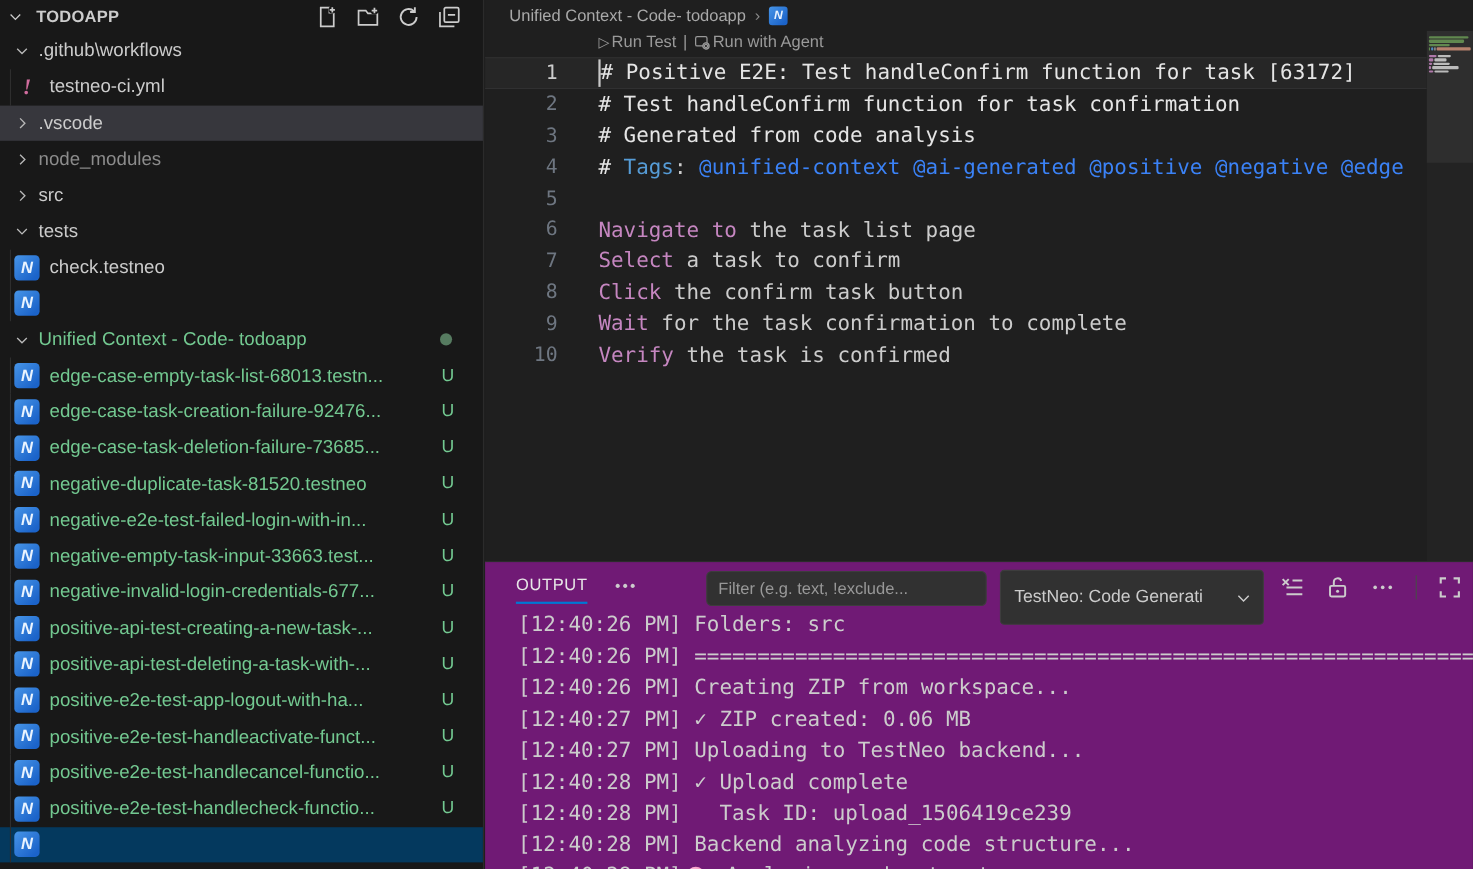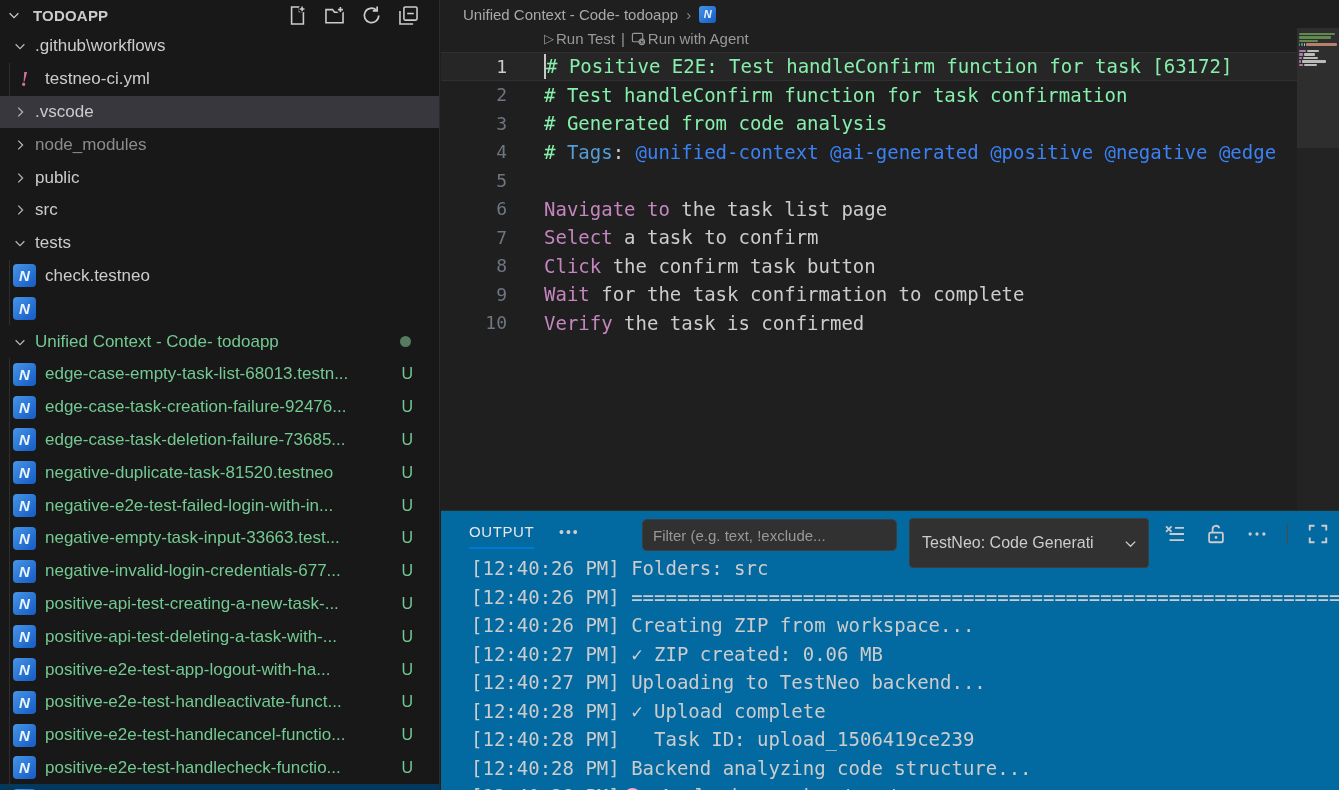--- a/index.html
+++ b/index.html
@@ -53,36 +53,36 @@
   .codelens .cl-play { font-size:13px; }
   .code { position:absolute; top:52px; left:0; right:42px; }
   .cline { height:28.5px; display:flex; align-items:center;
            font-family:"DejaVu Sans Mono",monospace; font-size:19px; white-space:pre; }
   .cline.current { background:rgba(255,255,255,.03);
                    box-shadow: inset 0 1px 0 #303031, inset 0 -1px 0 #303031; }
   .gutter { width:66px; text-align:right; color:#6e7681; flex:none; font-size:18px; }
   .cline.current .gutter { color:#cccccc; }
   .gspace { width:37px; flex:none; }
   .cursor { width:2px; height:25px; background:#c8c8c8; flex:none; }
-  .tok-comment { color:#86efac; }
+  .tok-comment { color:#e5e5e5; }
   .tok-kw      { color:#c586c0; }
   .tok-str     { color:#3b82f6; }
   .tok-type    { color:#569cd6; }
   .tok-fg      { color:#cccccc; }
 
   .minimap { position:absolute; right:0; top:28px; width:42px; height:482px;
              background:#232323; }
   .mm-slider { position:absolute; left:0; top:0; width:100%; height:120px;
                background:rgba(255,255,255,.05); }
   .mm-line { height:2.4px; margin:1px 2px; display:flex; gap:1px; }
   .mm-seg { height:100%; border-radius:1px; opacity:.85; }
 
   
   .panel { position:absolute; left:441px; top:510px; width:898px; height:280px;
-           background:#0369a1; border-top:1px solid #2b2b2b; }
+           background:#701a75; border-top:1px solid #2b2b2b; }
   .panel-header { position:relative; height:47px; }
   .ptab { position:absolute; left:28px; top:12px; color:#e7e7e7; font-size:15px;
           letter-spacing:.6px; padding-bottom:7px; border-bottom:2px solid #0078d4; cursor:pointer; }
   .pmore { position:absolute; left:118px; top:13px; color:#cccccc; font-size:14px;
            letter-spacing:2px; cursor:pointer; }
   .pfilter { position:absolute; left:201px; top:8px; width:255px; height:32px;
              background:#313131; border:1px solid #3d3d3d; border-radius:5px;
              color:#989898; font-size:15px; font-family:"Liberation Sans",sans-serif;
              padding:0 10px; outline:none; }
   .pfilter::placeholder { color:#989898; }
@@ -167,28 +167,20 @@
         </span>
         <span class="label">.vscode</span>
       </div>
       <div class="row folder dimmed">
         <span class="chev">
           <svg width="14" height="14" viewBox="0 0 16 16">
             <path d="M6 3l5 5-5 5" fill="none" stroke="#b8b8b8" stroke-width="1.4"></path>
           </svg>
         </span>
         <span class="label">node_modules</span>
-      </div>
-      <div class="row folder">
-        <span class="chev">
-          <svg width="14" height="14" viewBox="0 0 16 16">
-            <path d="M6 3l5 5-5 5" fill="none" stroke="#b8b8b8" stroke-width="1.4"></path>
-          </svg>
-        </span>
-        <span class="label">public</span>
       </div>
       <div class="row folder">
         <span class="chev">
           <svg width="14" height="14" viewBox="0 0 16 16">
             <path d="M6 3l5 5-5 5" fill="none" stroke="#b8b8b8" stroke-width="1.4"></path>
           </svg>
         </span>
         <span class="label">src</span>
       </div>
       <div class="row folder">

